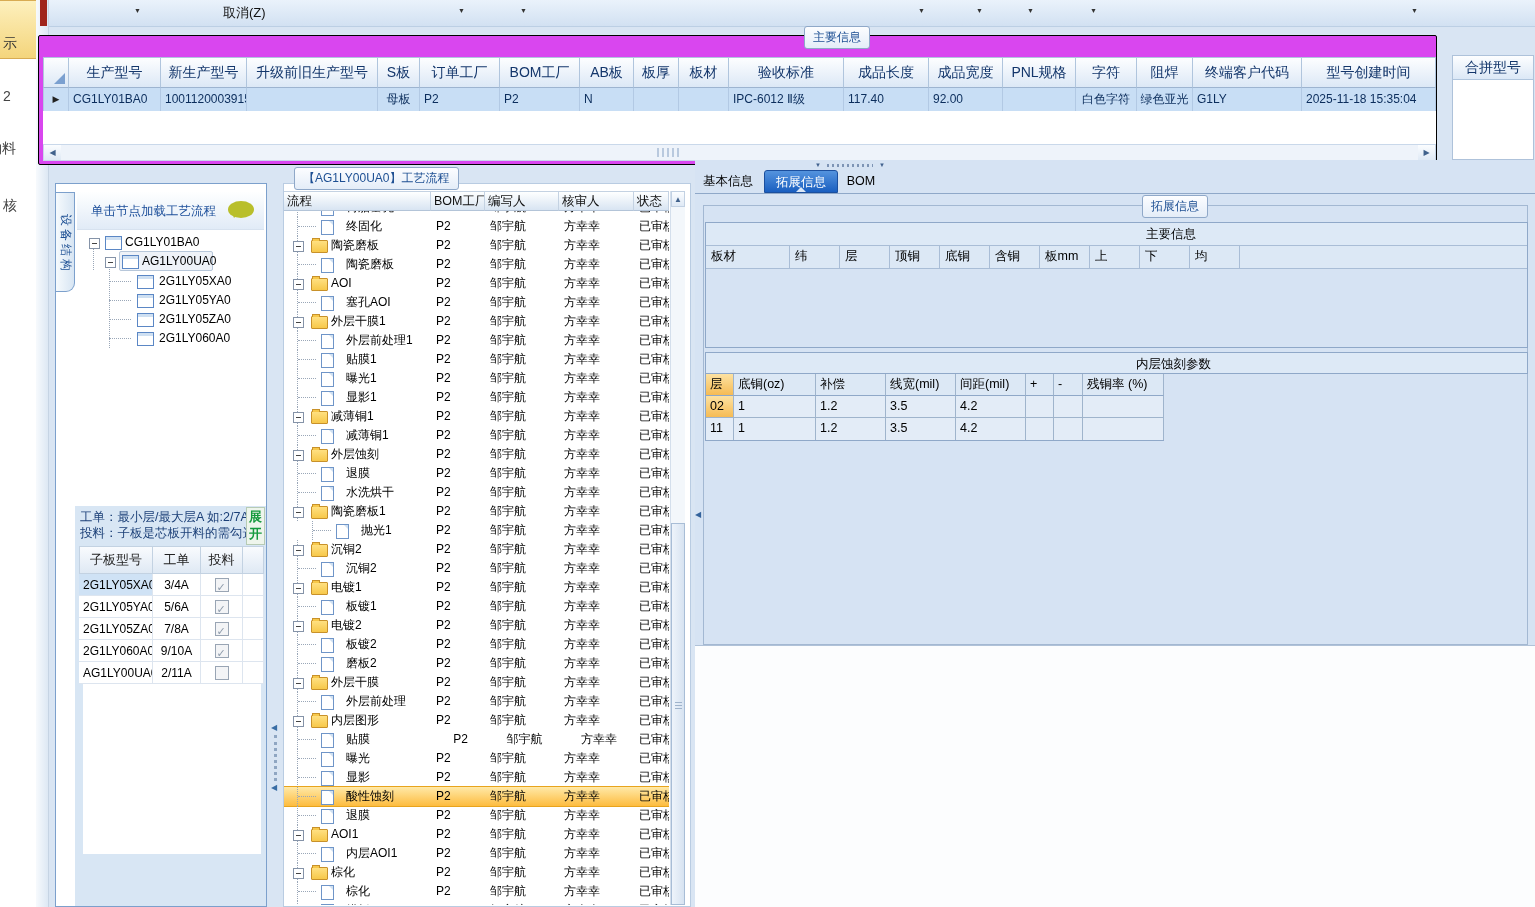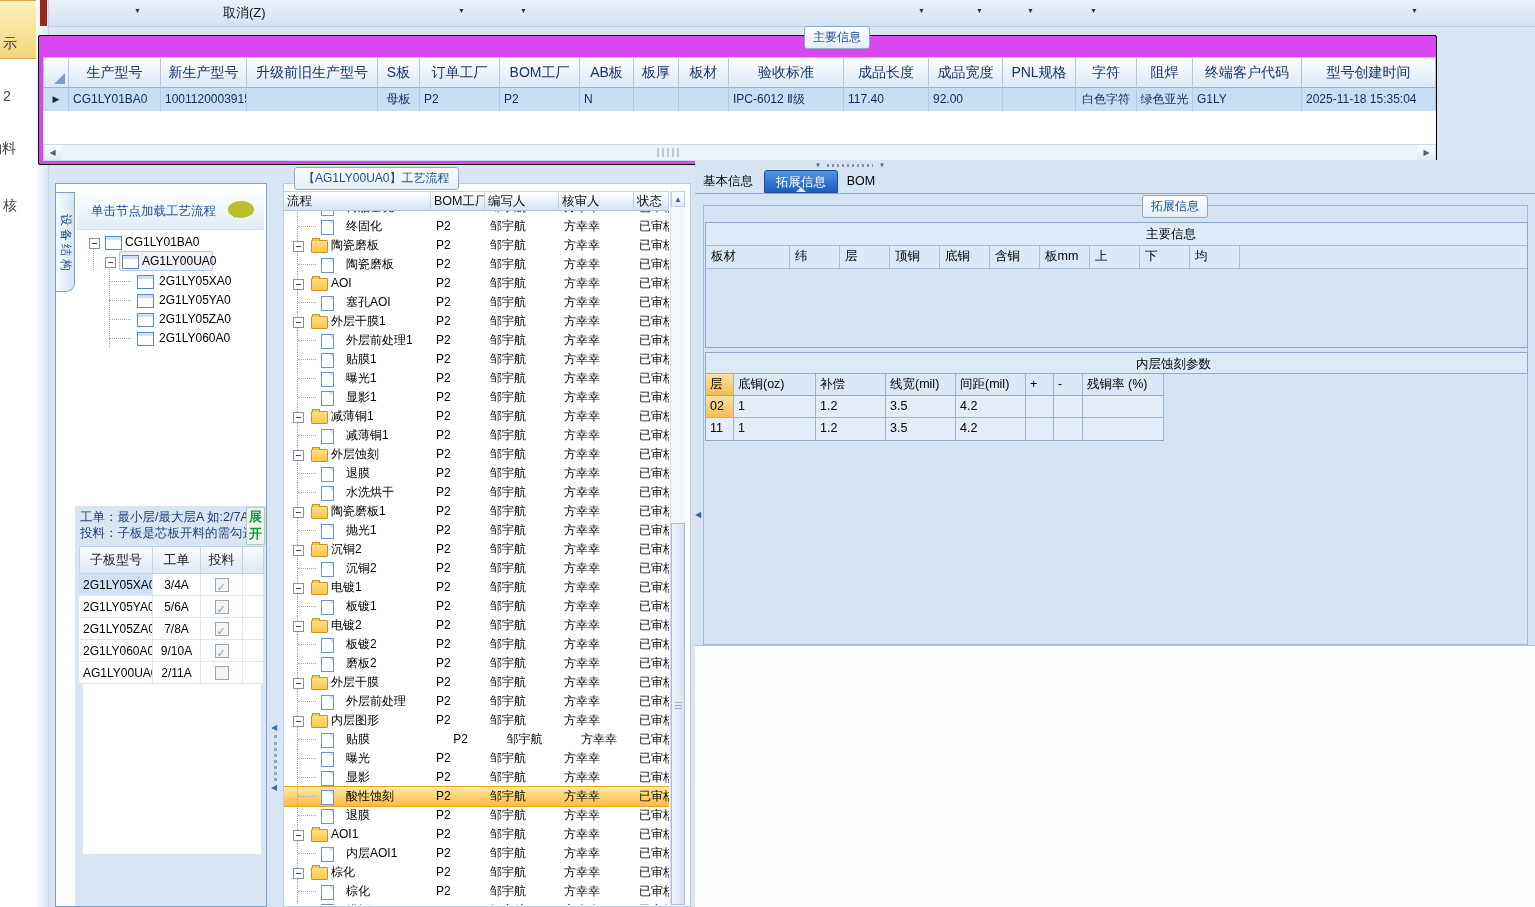--- a/index.html
+++ b/index.html
@@ -237,20 +237,23 @@
         <div class="c" style="width: 134px;">2025-11-18 15:35:04</div>
       </div>
     <div class="mi-empty"></div>
     <div class="hscroll">
       <span class="hs-btn" style="left:0;">◀</span>
       <span class="hs-btn" style="right:0;">▶</span>
       <span class="hs-grip"></span>
     </div>
   </div>
 
+  <div class="merge">
+    <div class="merge-h">合拼型号</div>
+  </div>
 
   <div class="lpanel">
     <div class="vtab">设备结构</div>
     <div class="lcontent">
       <div class="hintbar">
         <span class="t">单击节点加载工艺流程</span>
         <span class="bubble"></span>
       </div>
 
       <div class="tdot-v" style="left:18px;top:62px;height:24px;"></div>
@@ -568,21 +571,21 @@
             <span class="ebox" style="left: 9px; top: 5px;"></span>
             <span class="fold" style="left: 27px;"></span>
             <span style="position: absolute; left: 47px;">陶瓷磨板1</span>
           </div>
           <div class="fc" style="left: 147px; width: 49px; padding-left: 5px;">P2</div>
           <div class="fc" style="left: 201px; width: 69px; padding-left: 5px;">邹宇航</div>
           <div class="fc" style="left: 275px; width: 70px; padding-left: 5px;">方幸幸</div>
           <div class="fc" style="left: 350px; width: 35px; padding-left: 5px;">已审核</div>
         </div>
         <div class="f-row" style="top: 310px;">
-          <div class="fc name" style="left: 0px; width: 147px;">
+          <div class="fc name" style="left: 15px; width: 147px;">
             <span class="tdot-v" style="left: 13px; top: 0px; height: 19px;"></span>
             <span class="tdot-h" style="left: 14px; top: 9px; width: 18px;"></span>
             <span class="pagei" style="left: 37px;"></span>
             <span style="position: absolute; left: 62px;">抛光1</span>
           </div>
           <div class="fc" style="left: 147px; width: 49px; padding-left: 5px;">P2</div>
           <div class="fc" style="left: 201px; width: 69px; padding-left: 5px;">邹宇航</div>
           <div class="fc" style="left: 275px; width: 70px; padding-left: 5px;">方幸幸</div>
           <div class="fc" style="left: 350px; width: 35px; padding-left: 5px;">已审核</div>
         </div>

